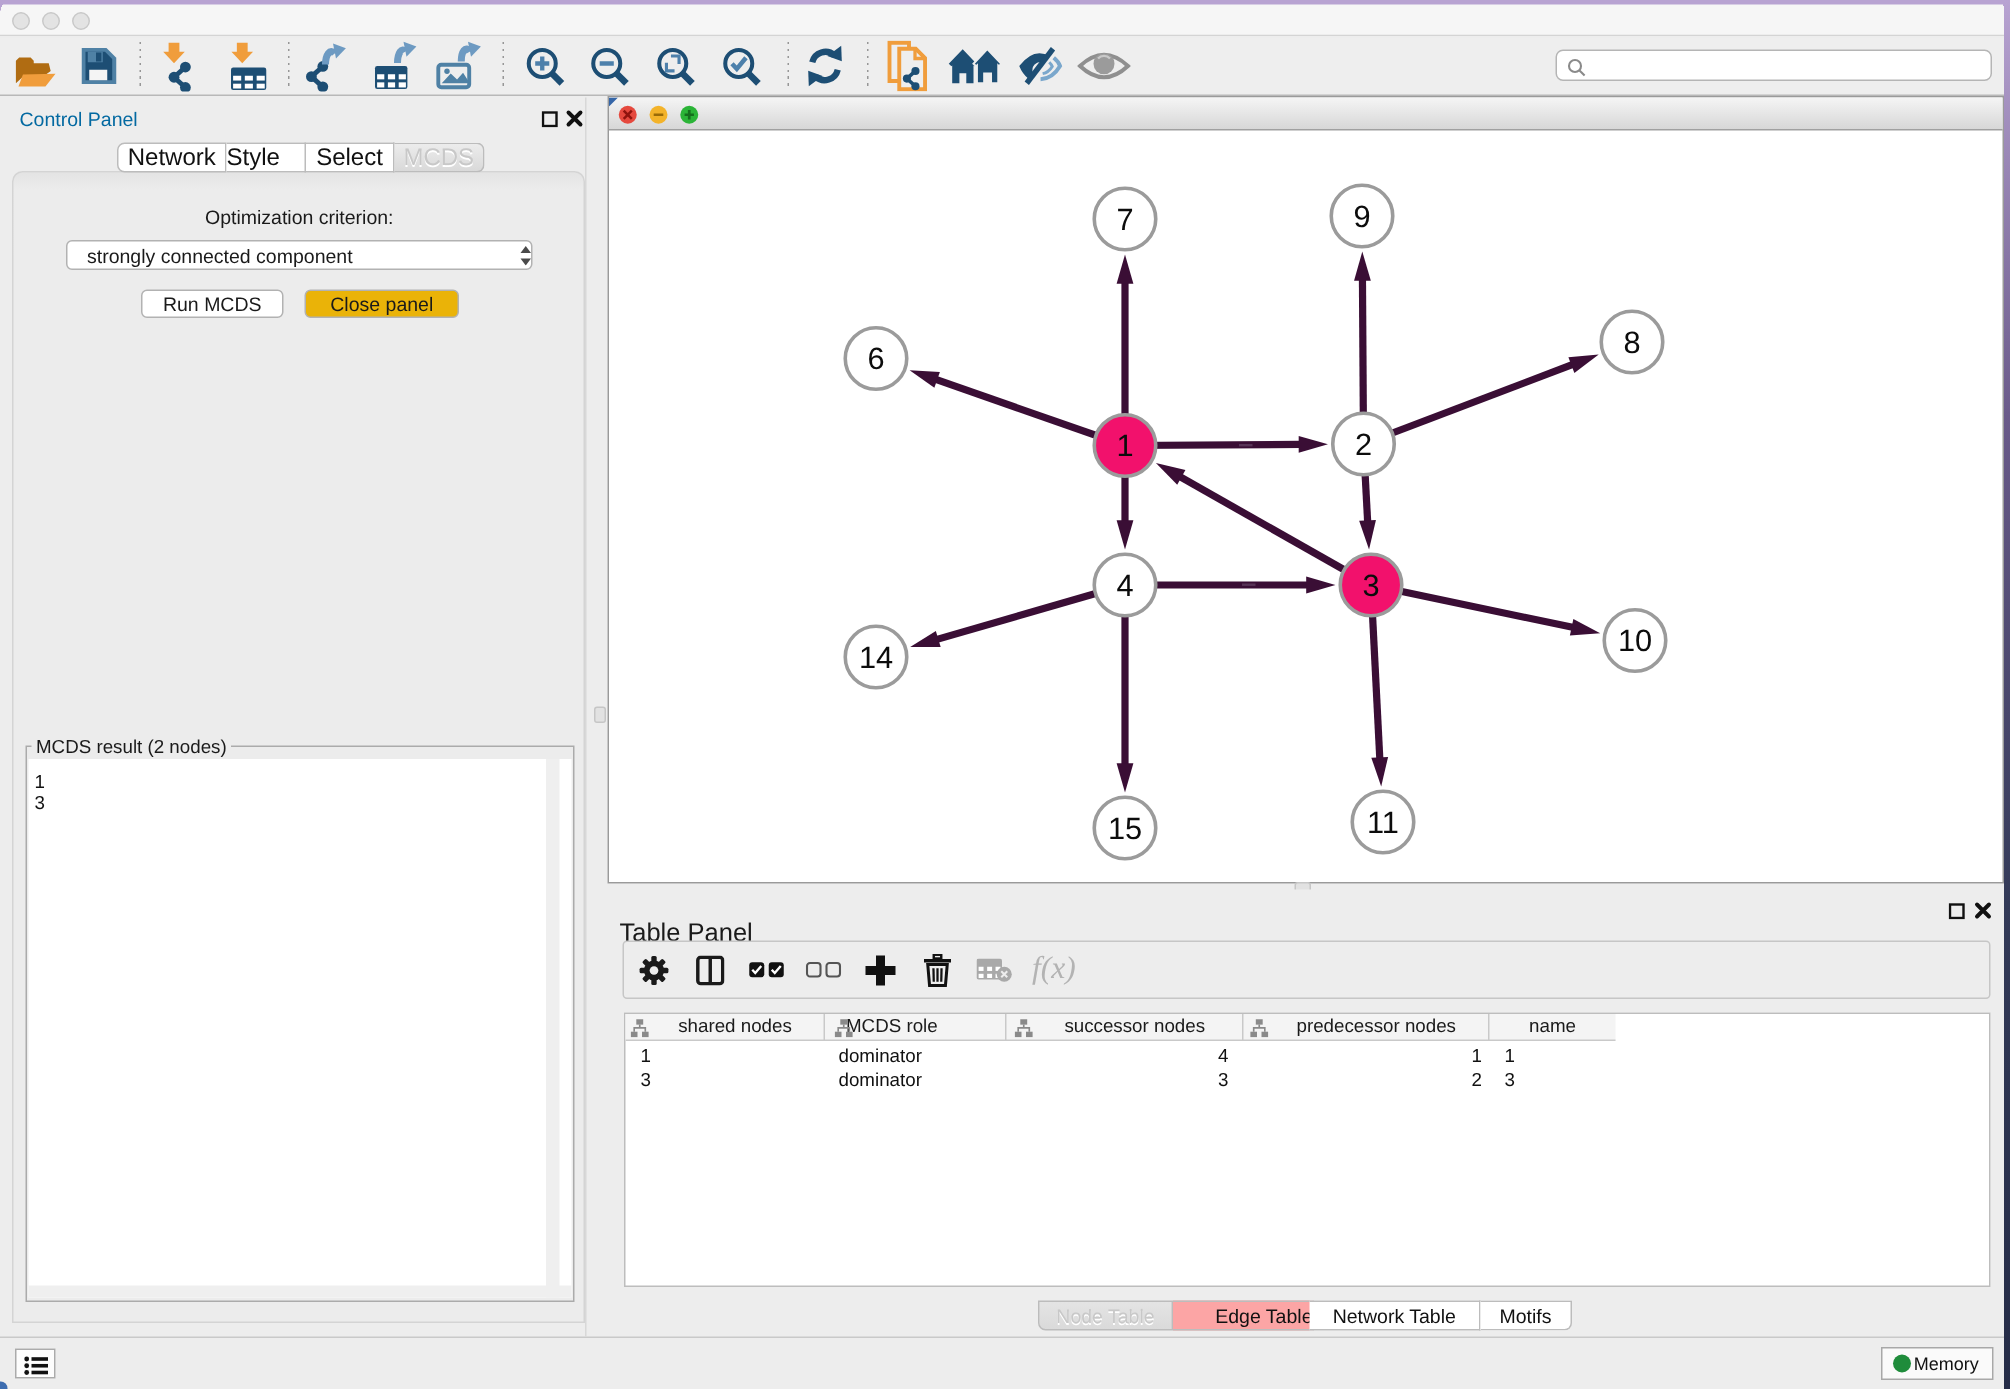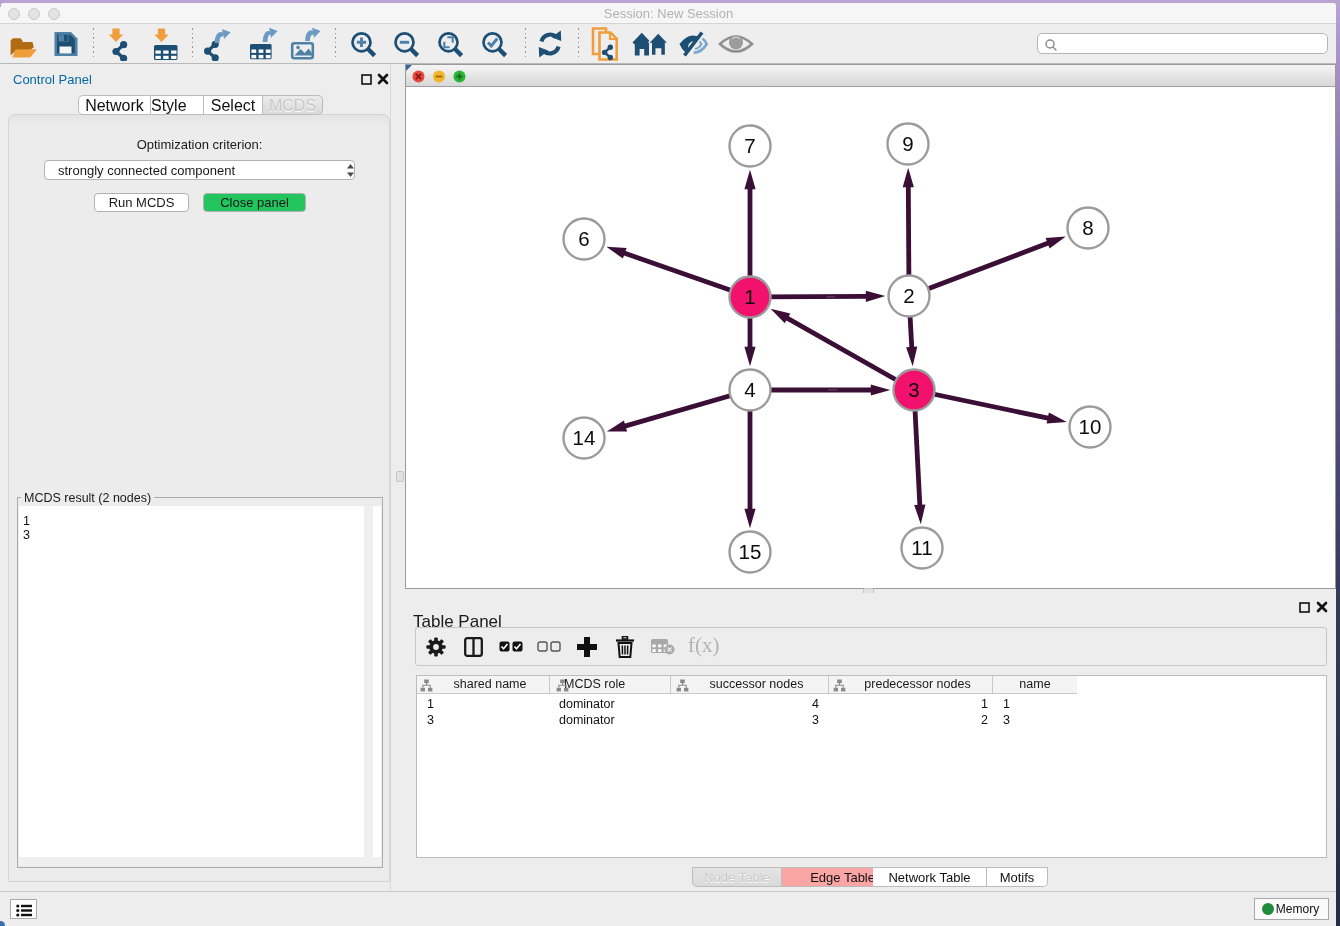--- a/index.html
+++ b/index.html
@@ -11,21 +11,20 @@
   background-image:repeating-linear-gradient(#979797 0 1.6px, transparent 1.6px 4.6px); }
 </style></head>
 <body>
 
 <div class="abs" style="left:0;top:0;width:1337px;height:926px;background:#ededed;border-radius:7px 7px 0 0;overflow:hidden">
 
   <div class="abs" style="left:0;top:0;width:1337px;height:24px;background:#f6f6f6;border-bottom:1px solid #d4d4d4;border-radius:7px 7px 0 0"></div>
   <div class="abs" style="left:8px;top:7.5px;width:12px;height:12px;border-radius:50%;background:#e3e3e3;border:1px solid #c9c9c9"></div>
   <div class="abs" style="left:28px;top:7.5px;width:12px;height:12px;border-radius:50%;background:#e3e3e3;border:1px solid #c9c9c9"></div>
   <div class="abs" style="left:48px;top:7.5px;width:12px;height:12px;border-radius:50%;background:#e3e3e3;border:1px solid #c9c9c9"></div>
-  <div class="abs" style="left:0;top:6px;width:1337px;text-align:center;font-size:13px;color:#b1b1b1">Session: New Session</div>
 
   <div class="abs" style="left:0;top:25px;width:1337px;height:39px;background:#eeeeee;border-bottom:1px solid #b8b8b8"></div>
   <div class="layer">
       <div class="tsep" style="left:93px"></div>
 <div class="tsep" style="left:192px"></div>
 <div class="tsep" style="left:335px"></div>
 <div class="tsep" style="left:525px"></div>
 <div class="tsep" style="left:578px"></div>
     </div>
   <div class="abs" style="left:1037px;top:33px;width:291px;height:21px;background:#fff;border:1px solid #b5b5b5;border-radius:5px">
@@ -173,21 +172,21 @@
 
     <div class="abs" style="left:44px;top:160px;width:311px;height:20px;background:#fff;border:1px solid #b2b2b2;border-radius:4px">
       <div class="abs" style="left:13px;top:2px;font-size:13px;color:#1a1a1a">strongly connected component</div>
       <svg class="abs" style="left:301px;top:3px" width="9" height="13" viewBox="0 0 9 13">
         <path d="M4.5 0 L8 4.6 H1 z" fill="#4a4a4a"></path>
           <path d="M4.5 13 L8 8.4 H1 z" fill="#4a4a4a"></path>
       </svg>
     </div>
 
     <div class="abs" style="left:94px;top:193px;width:95px;height:19px;background:#fff;border:1px solid #b2b2b2;border-radius:4px;text-align:center;font-size:13px;line-height:18px;color:#1a1a1a">Run MCDS</div>
-    <div class="abs" style="left:203px;top:193px;width:103px;height:19px;background:#22c55e;border:1px solid #b2b2b2;border-radius:4px;text-align:center;font-size:13px;line-height:18px;color:#1a1a1a">Close panel</div>
+    <div class="abs" style="left:203px;top:193px;width:103px;height:19px;background:#eab308;border:1px solid #b2b2b2;border-radius:4px;text-align:center;font-size:13px;line-height:18px;color:#1a1a1a">Close panel</div>
 
     <div class="abs" style="left:17px;top:497px;width:366px;height:371px;border:1px solid #ababab"></div>
     <div class="abs" style="left:21px;top:491px;background:#ececec;padding:0 3px;font-size:12.5px;color:#1a1a1a">MCDS result (2 nodes)</div>
     <div class="abs" style="left:19px;top:506px;width:362px;height:359px;background:#fff">
       <div class="abs" style="left:4px;top:9px;font-size:12.5px;line-height:13.8px;color:#111">1<br>3</div>
       <div class="abs" style="left:345px;top:0;width:9px;height:359px;background:#efefef"></div>
       <div class="abs" style="left:0;top:351px;width:362px;height:8px;background:#efefef"></div>
     </div>
   </div>
 
@@ -267,25 +266,25 @@
   <div class="layer">
     <div class="abs" style="left:413px;top:612px;font-size:17px;color:#1a1a1a">Table Panel</div>
     <svg class="abs" style="left:1299px;top:602px" width="11" height="11" viewBox="0 0 11 11">
         <rect x="1" y="1" width="9" height="9" fill="none" stroke="#111" stroke-width="1.6"></rect>
       </svg>
     <svg class="abs" style="left:1316px;top:601px" width="12" height="12" viewBox="0 0 12 12">
         <path d="M2 2 L10 10 M10 2 L2 10" stroke="#111" stroke-width="2.6" stroke-linecap="round"></path>
       </svg>
 
     <div class="abs" style="left:415px;top:627px;width:912px;height:39px;border:1px solid #c6c6c6;border-radius:3px"></div>
-    <div class="abs" style="left:688px;top:633px;font-family:'Liberation Serif',serif;font-size:21px;color:#b3b3b3">f(x)</div>
+    <div class="abs" style="left:688px;top:633px;font-family:'Liberation Serif',serif;font-style:italic;font-size:21px;color:#b3b3b3">f(x)</div>
 
     <div class="abs" style="left:416px;top:675px;width:911px;height:183px;background:#fff;border:1px solid #bdbdbd"></div>
     <div class="abs" style="left:417px;top:676px;width:660px;height:18px;background:#f4f4f4;border-bottom:1px solid #c9c9c9;font-size:12.5px;color:#1a1a1a">
-      <div class="abs" style="left:0;top:0;width:133px;height:18px;border-right:1px solid #c9c9c9;text-align:center;line-height:17px;padding-left:14px">shared name</div>
+      <div class="abs" style="left:0;top:0;width:133px;height:18px;border-right:1px solid #c9c9c9;text-align:center;line-height:17px;padding-left:14px">shared nodes</div>
       <div class="abs" style="left:133px;top:0;width:121px;height:18px;border-right:1px solid #c9c9c9;text-align:left;line-height:17px;padding-left:14px">MCDS role</div>
       <div class="abs" style="left:254px;top:0;width:158px;height:18px;border-right:1px solid #c9c9c9;text-align:center;line-height:17px;padding-left:14px">successor nodes</div>
       <div class="abs" style="left:412px;top:0;width:164px;height:18px;border-right:1px solid #c9c9c9;text-align:center;line-height:17px;padding-left:14px">predecessor nodes</div>
       <div class="abs" style="left:576px;top:0;width:84px;height:18px;text-align:center;line-height:17px">name</div>
     </div>
     <div class="layer" style="font-size:12.5px;color:#111">
       <div class="abs" style="left:427px;top:697px">1</div>
         <div class="abs" style="left:427px;top:713px">3</div>
       <div class="abs" style="left:559px;top:697px">dominator</div>
         <div class="abs" style="left:559px;top:713px">dominator</div>

